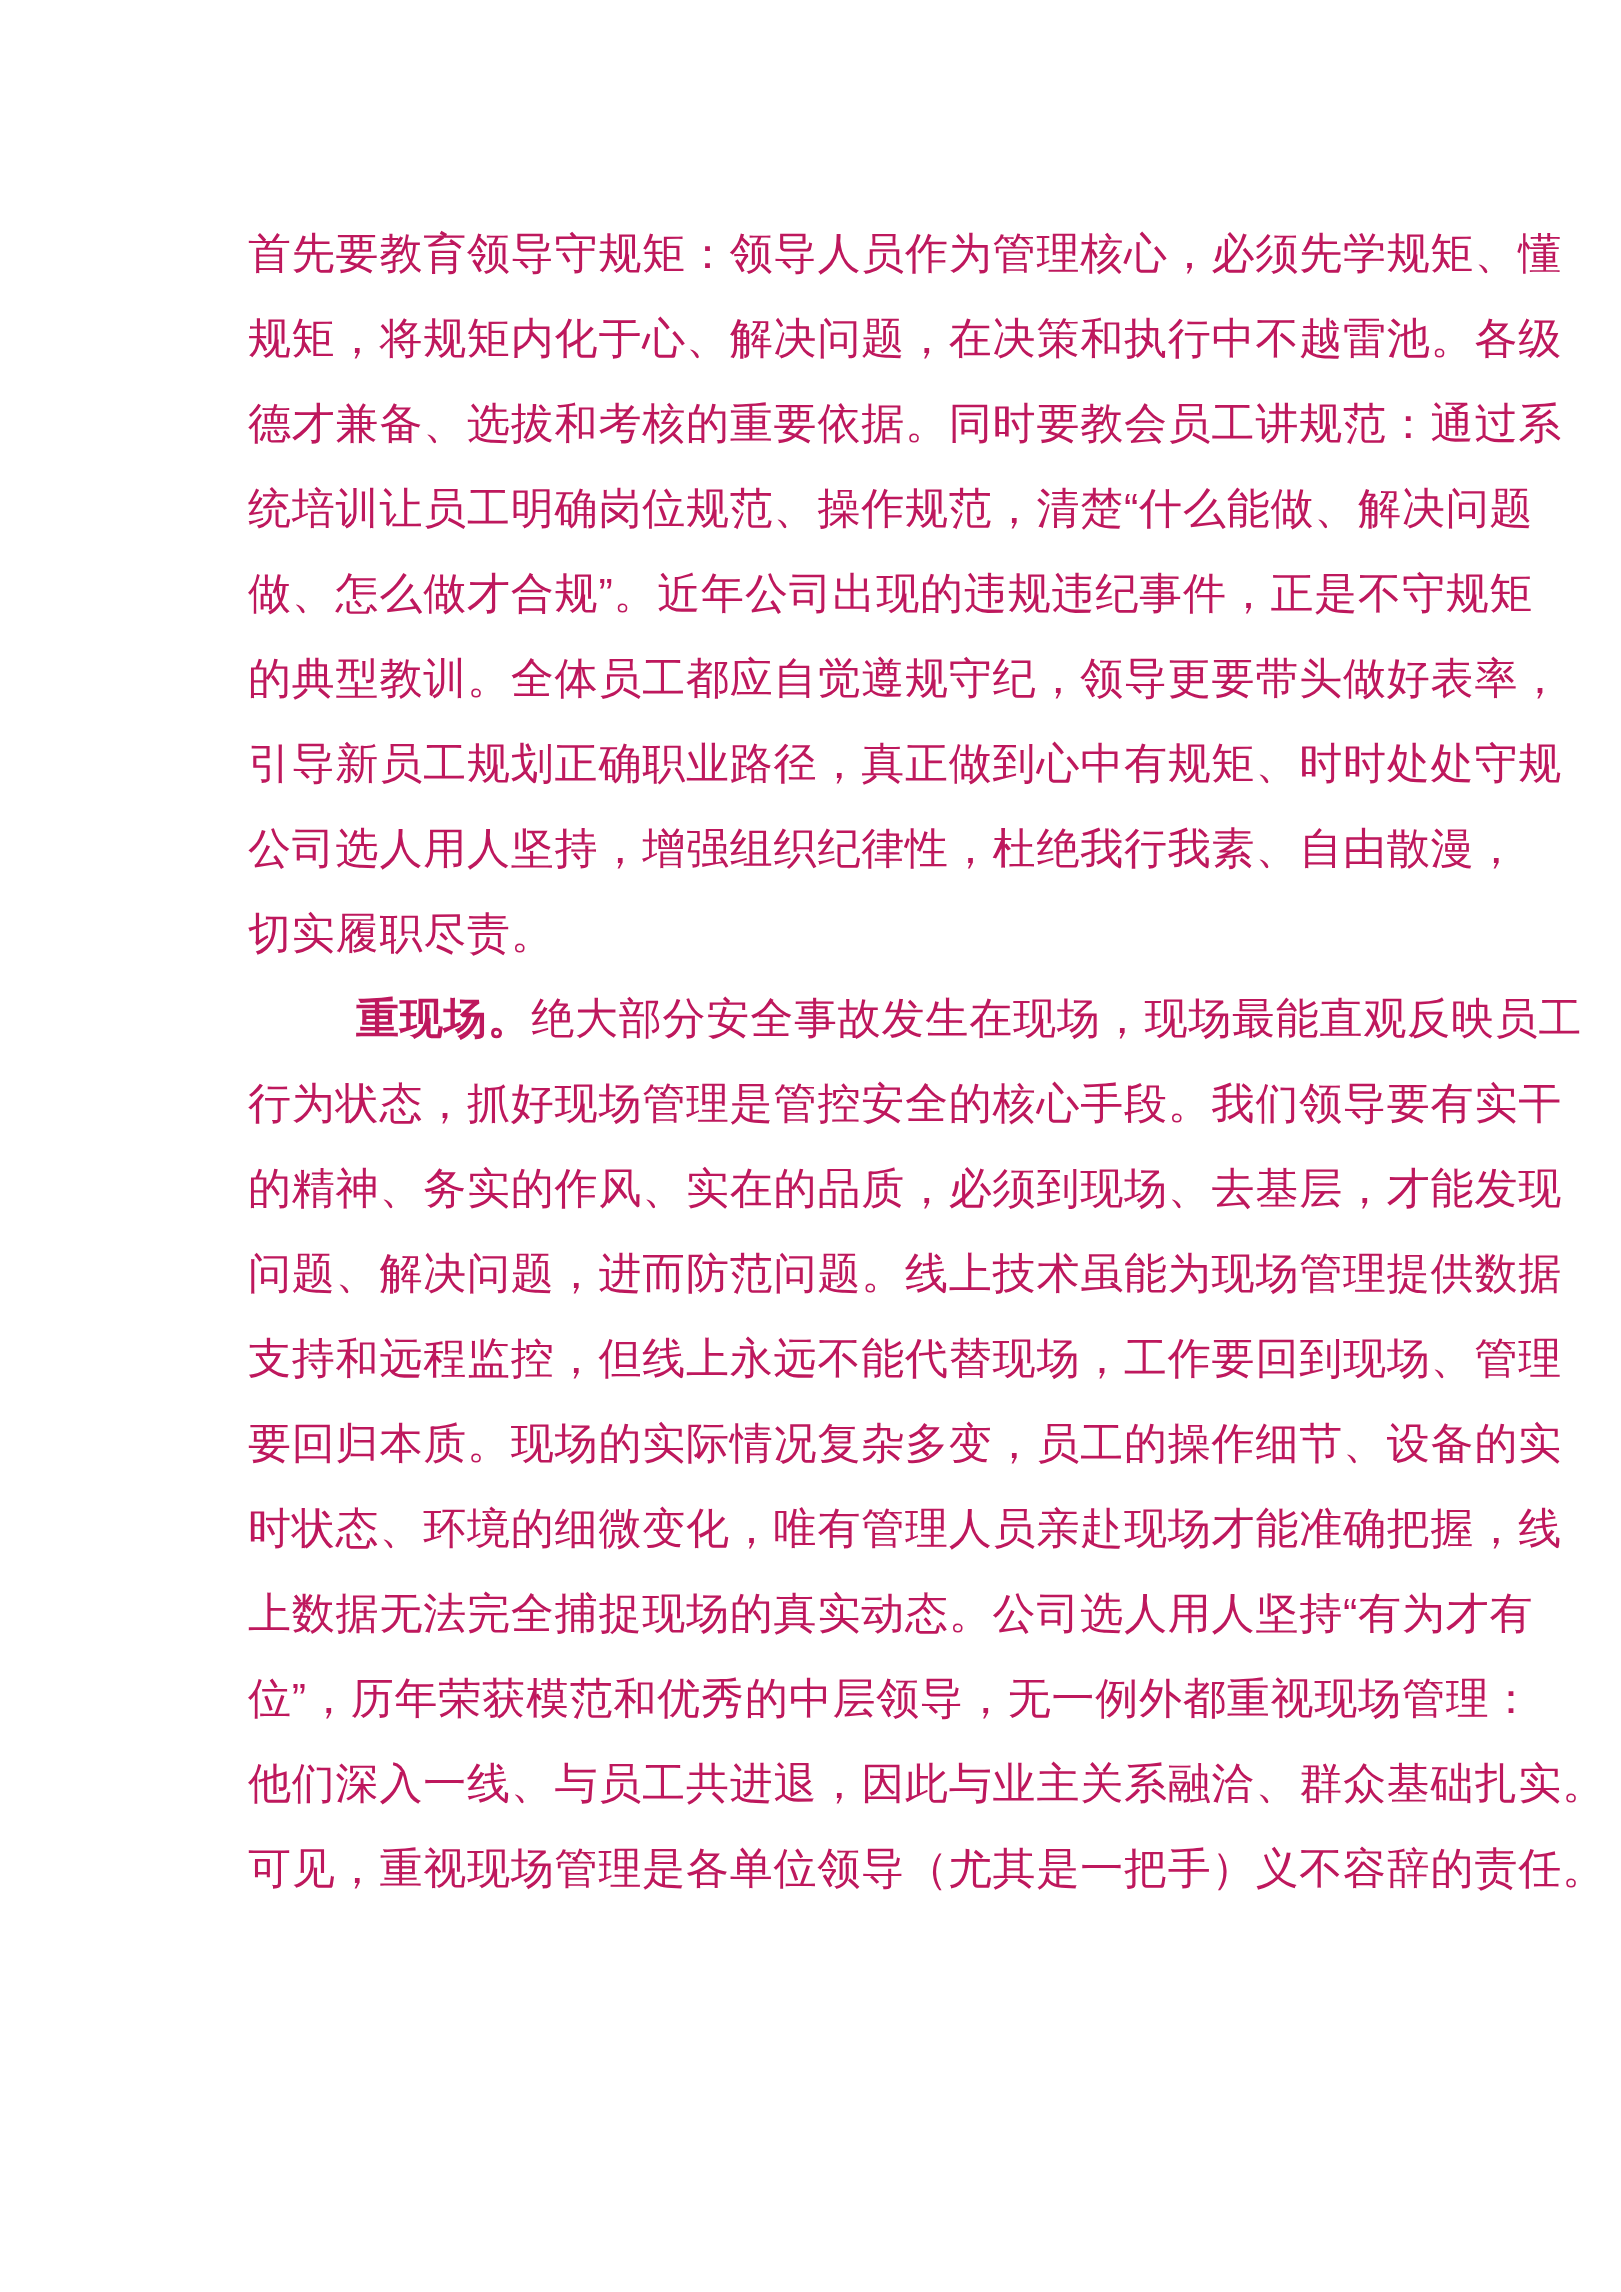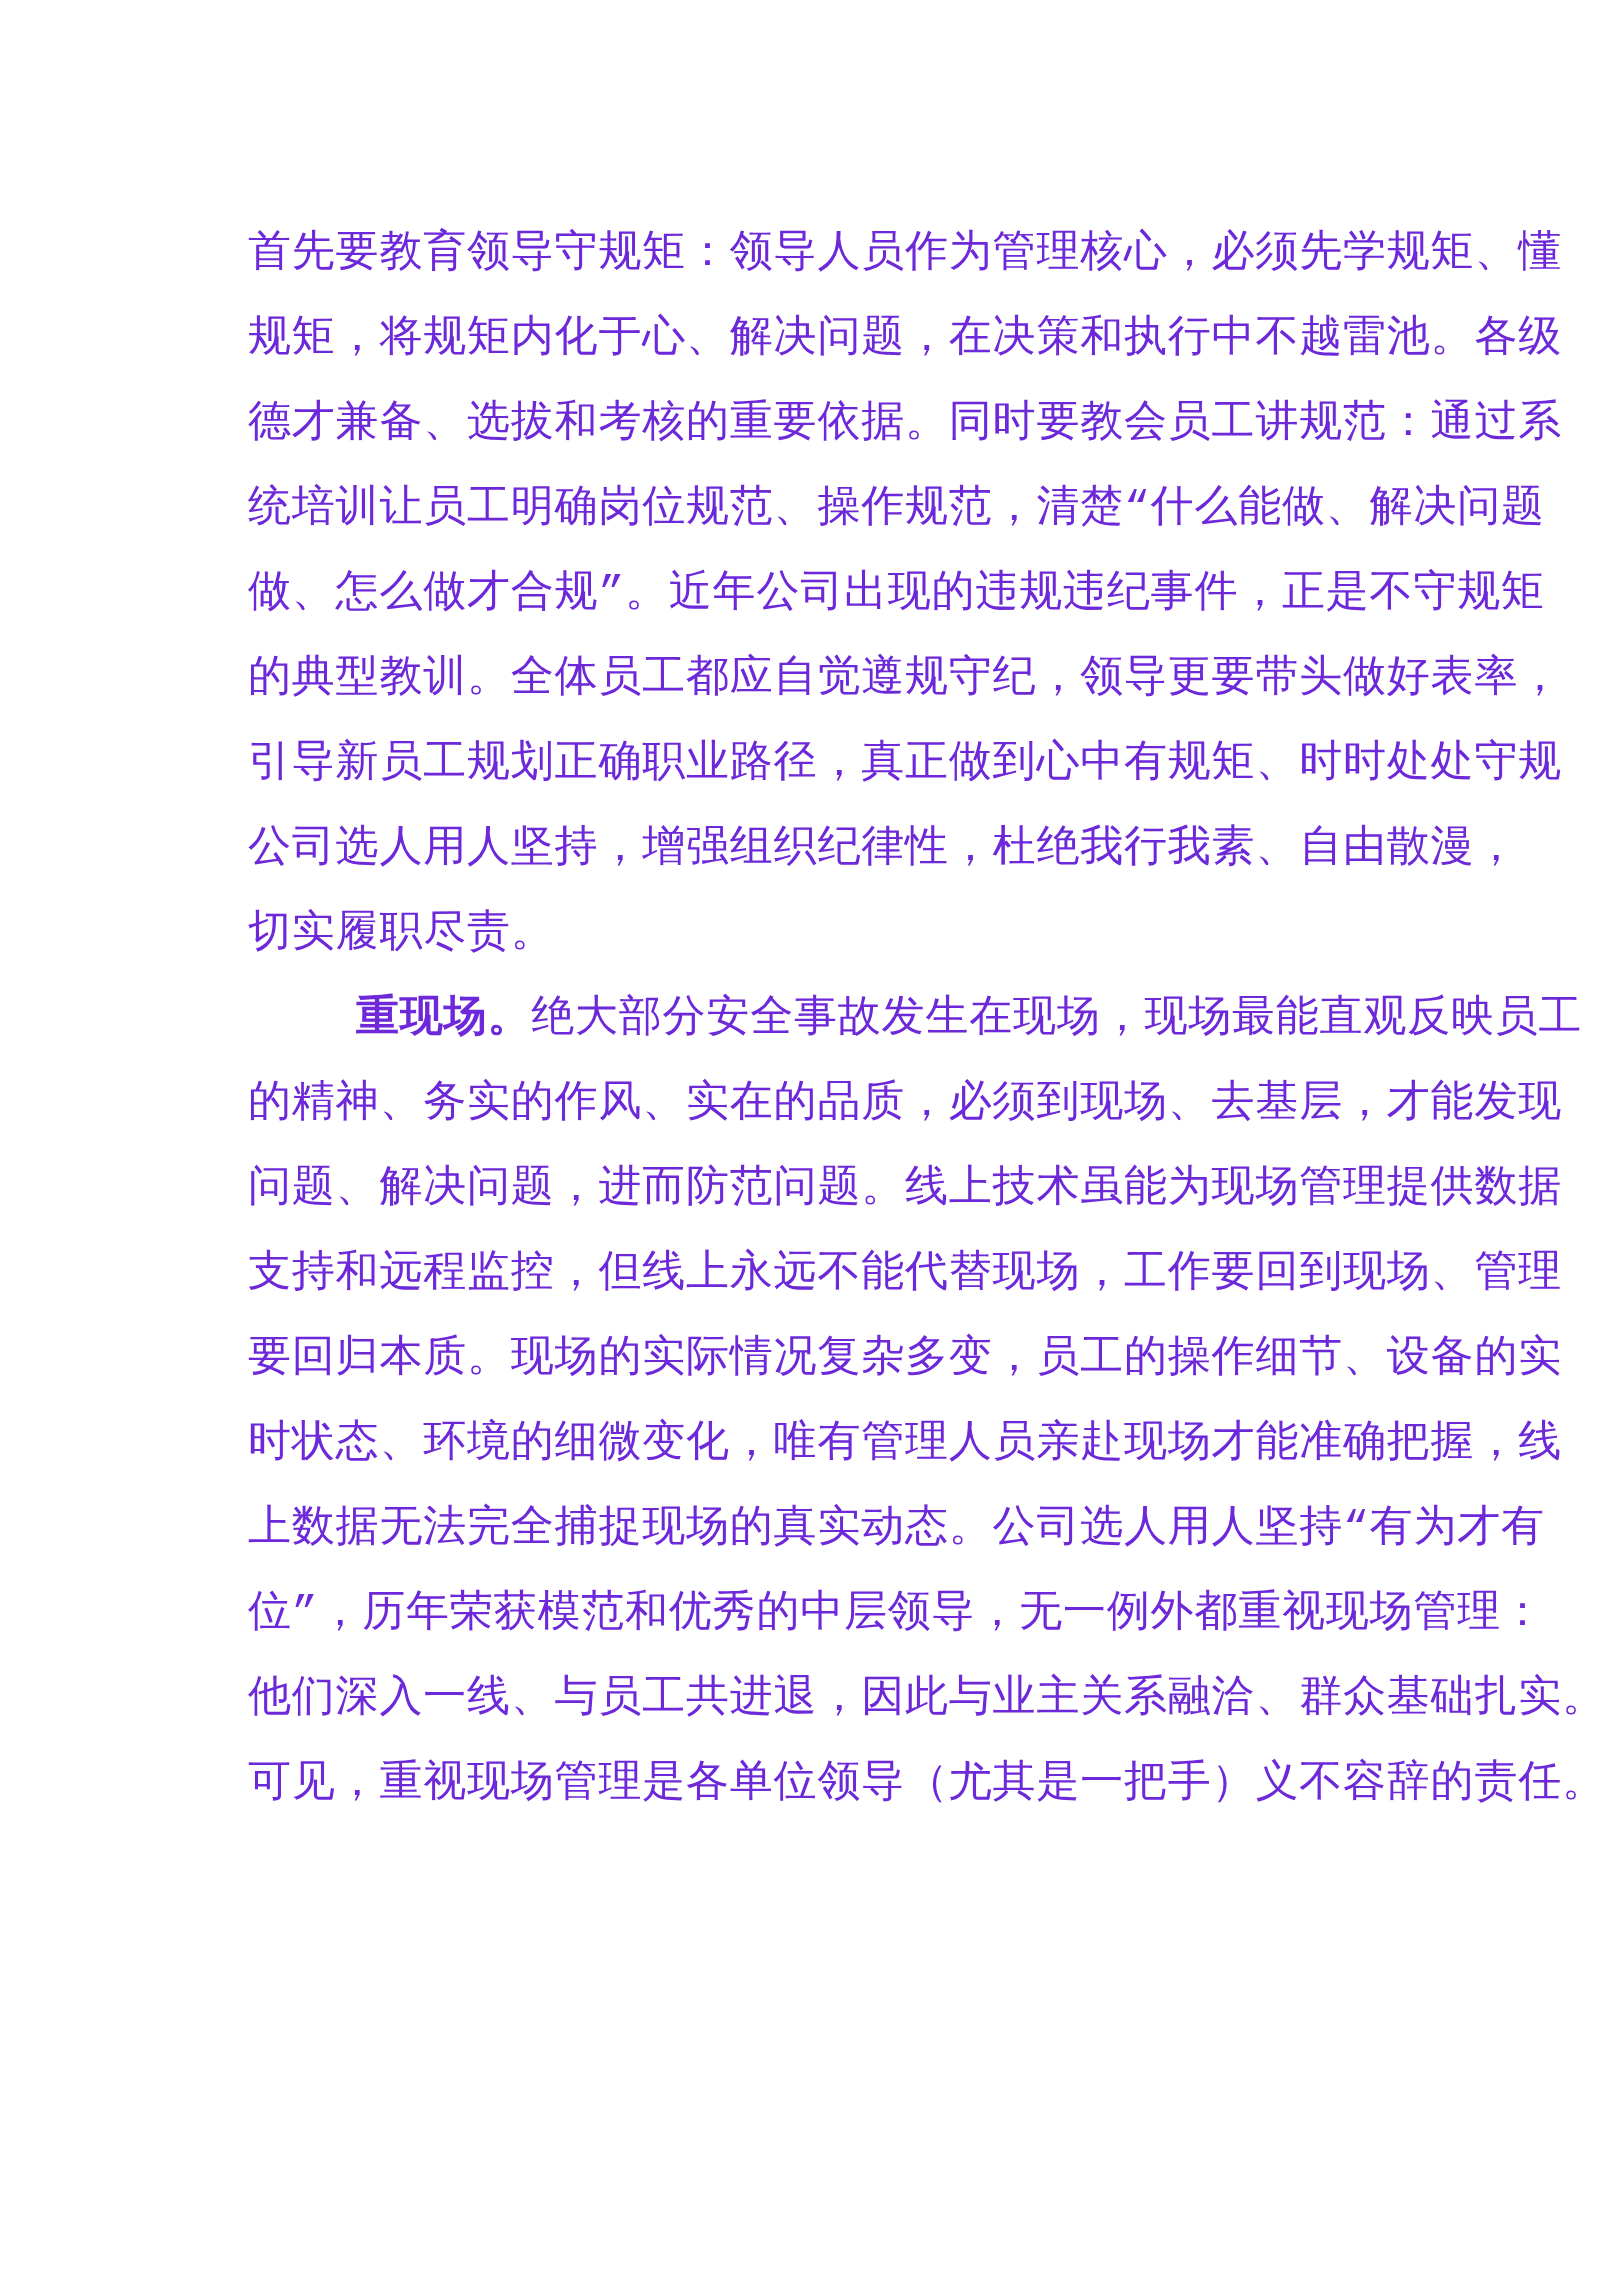--- a/index.html
+++ b/index.html
@@ -6,22 +6,22 @@
   body { width: 1621px; height: 2293px; position: relative; overflow: hidden; }
   .page {
     position: absolute; left: 0; top: 0; width: 1621px; height: 2293px;
     background: #ffffff;
   }
   .content {
     position: absolute;
     left: 248px;
     top: 211px;
     width: 1137px;
-    color: #6d28d9;
-    font-family: Liberation Mono, monospace;
+    color: #be185d;
+    font-family: Liberation Sans, sans-serif;
     font-size: 43px;
     line-height: 85px;
     letter-spacing: 0.8px;
   }
   .line {
     display: block;
     white-space: nowrap;
     height: 85px;
     text-align: justify;
     text-align-last: justify;
@@ -44,20 +44,21 @@
       <span class="line">统培训让员工明确岗位规范、操作规范，清楚“什么能做、解决问题</span>
       <span class="line">做、怎么做才合规”。近年公司出现的违规违纪事件，正是不守规矩</span>
       <span class="line">的典型教训。全体员工都应自觉遵规守纪，领导更要带头做好表率，</span>
       <span class="line">引导新员工规划正确职业路径，真正做到心中有规矩、时时处处守规</span>
       <span class="line">公司选人用人坚持，增强组织纪律性，杜绝我行我素、自由散漫，</span>
       <span class="line last">切实履职尽责。</span>
     </div>
 
     <div class="para2">
       <span class="line indent"><span class="bold">重现场。</span><span>绝大部分安全事故发生在现场，现场最能直观反映员工</span></span>
+      <span class="line">行为状态，抓好现场管理是管控安全的核心手段。我们领导要有实干</span>
       <span class="line">的精神、务实的作风、实在的品质，必须到现场、去基层，才能发现</span>
       <span class="line">问题、解决问题，进而防范问题。线上技术虽能为现场管理提供数据</span>
       <span class="line">支持和远程监控，但线上永远不能代替现场，工作要回到现场、管理</span>
       <span class="line">要回归本质。现场的实际情况复杂多变，员工的操作细节、设备的实</span>
       <span class="line">时状态、环境的细微变化，唯有管理人员亲赴现场才能准确把握，线</span>
       <span class="line">上数据无法完全捕捉现场的真实动态。公司选人用人坚持“有为才有</span>
       <span class="line">位”，历年荣获模范和优秀的中层领导，无一例外都重视现场管理：</span>
       <span class="line">他们深入一线、与员工共进退，因此与业主关系融洽、群众基础扎实。</span>
       <span class="line last">可见，重视现场管理是各单位领导（尤其是一把手）义不容辞的责任。</span>
     </div>

